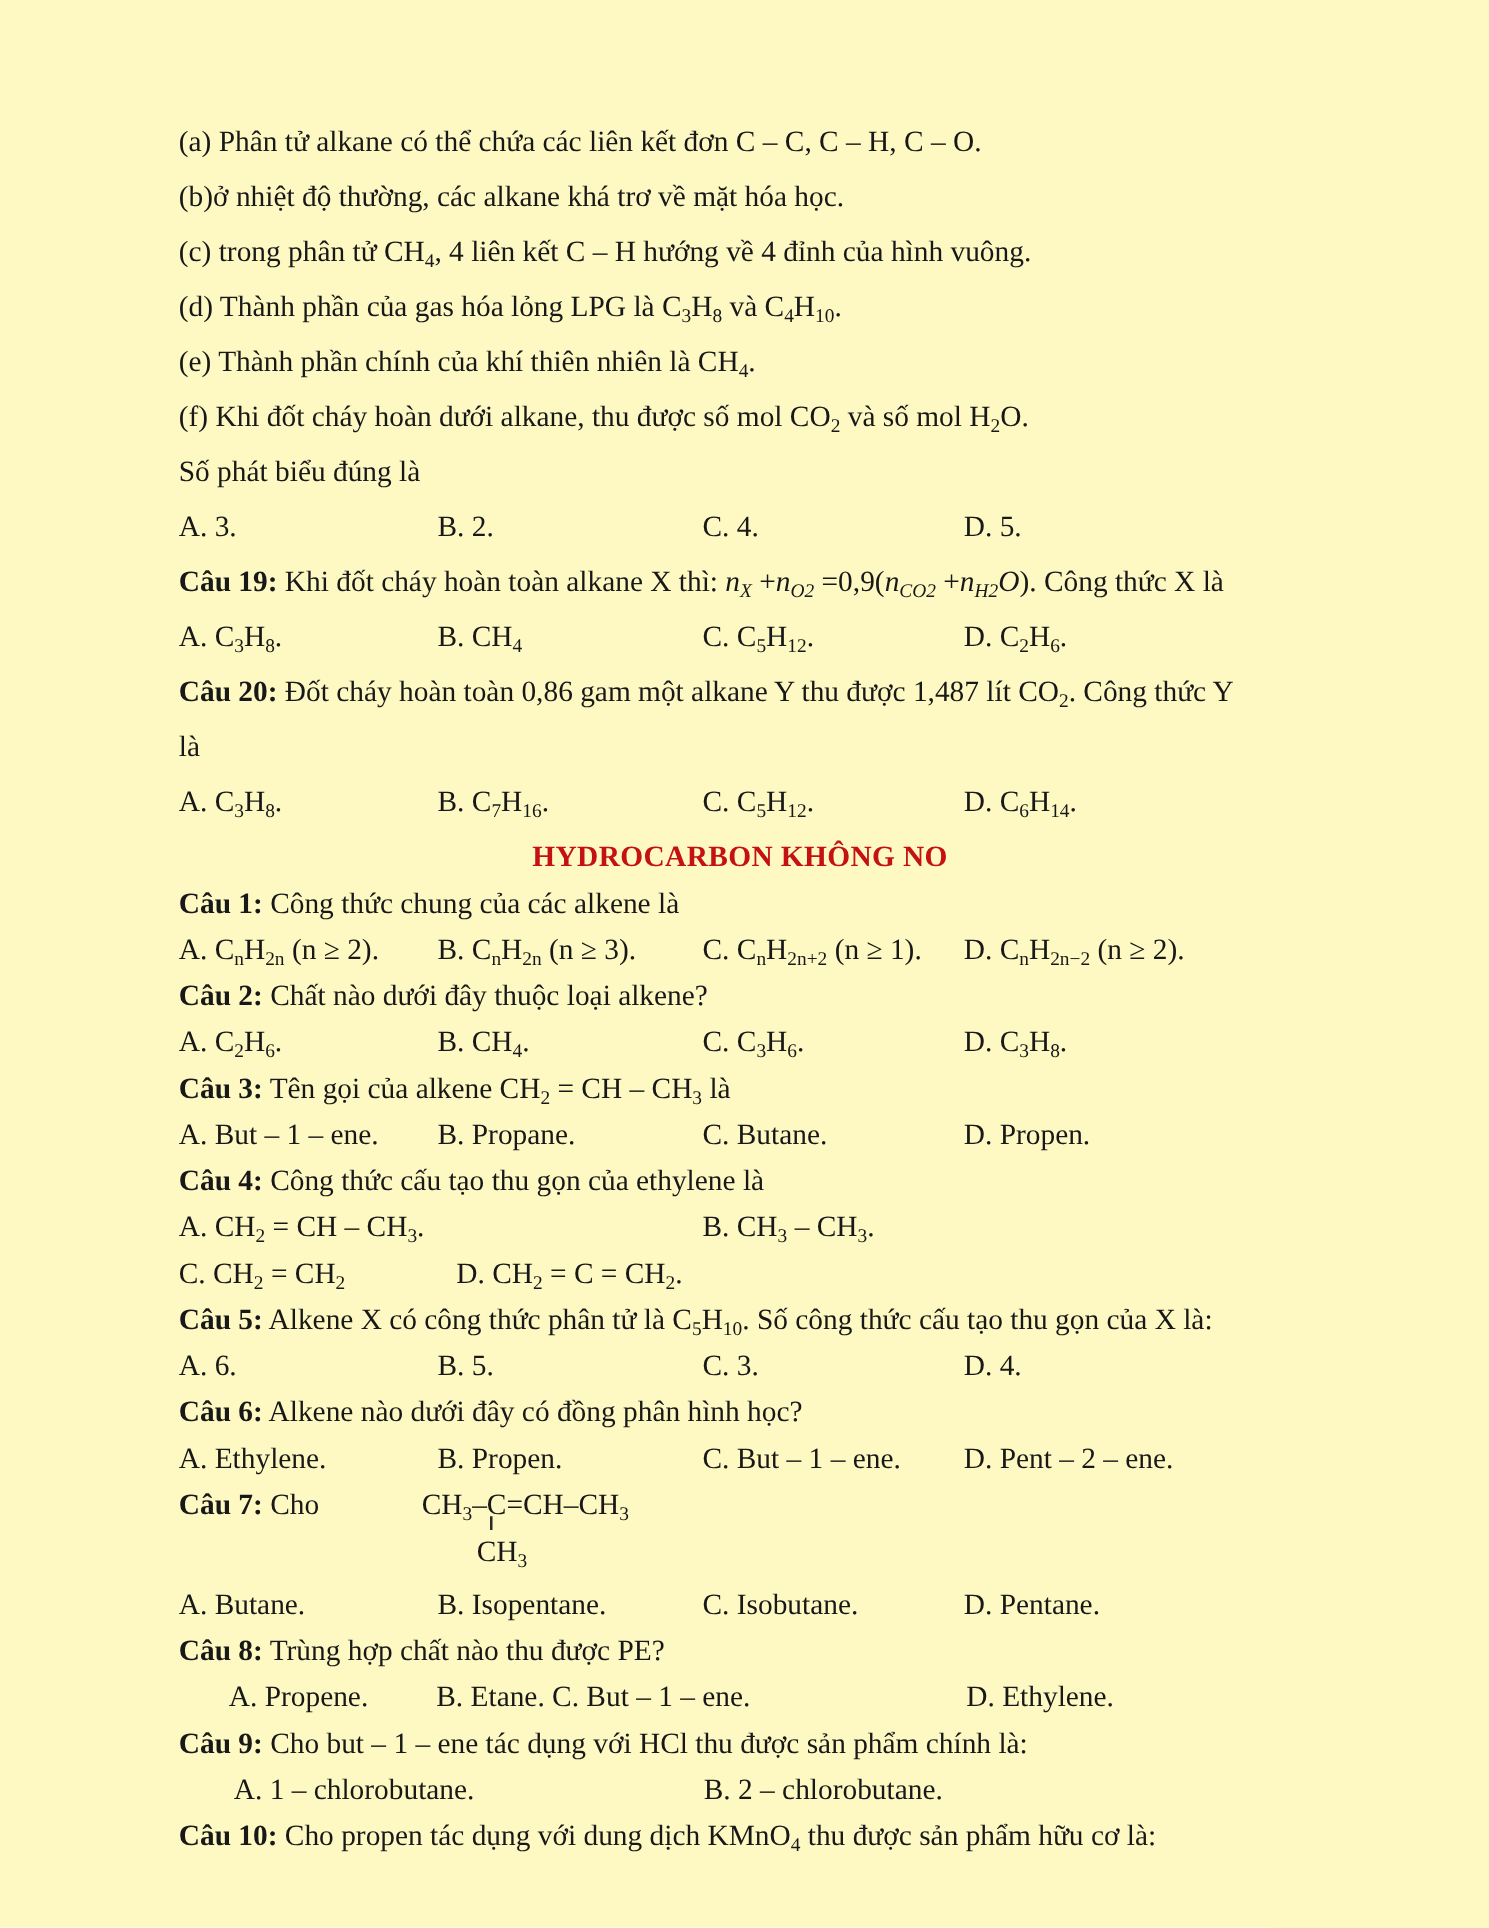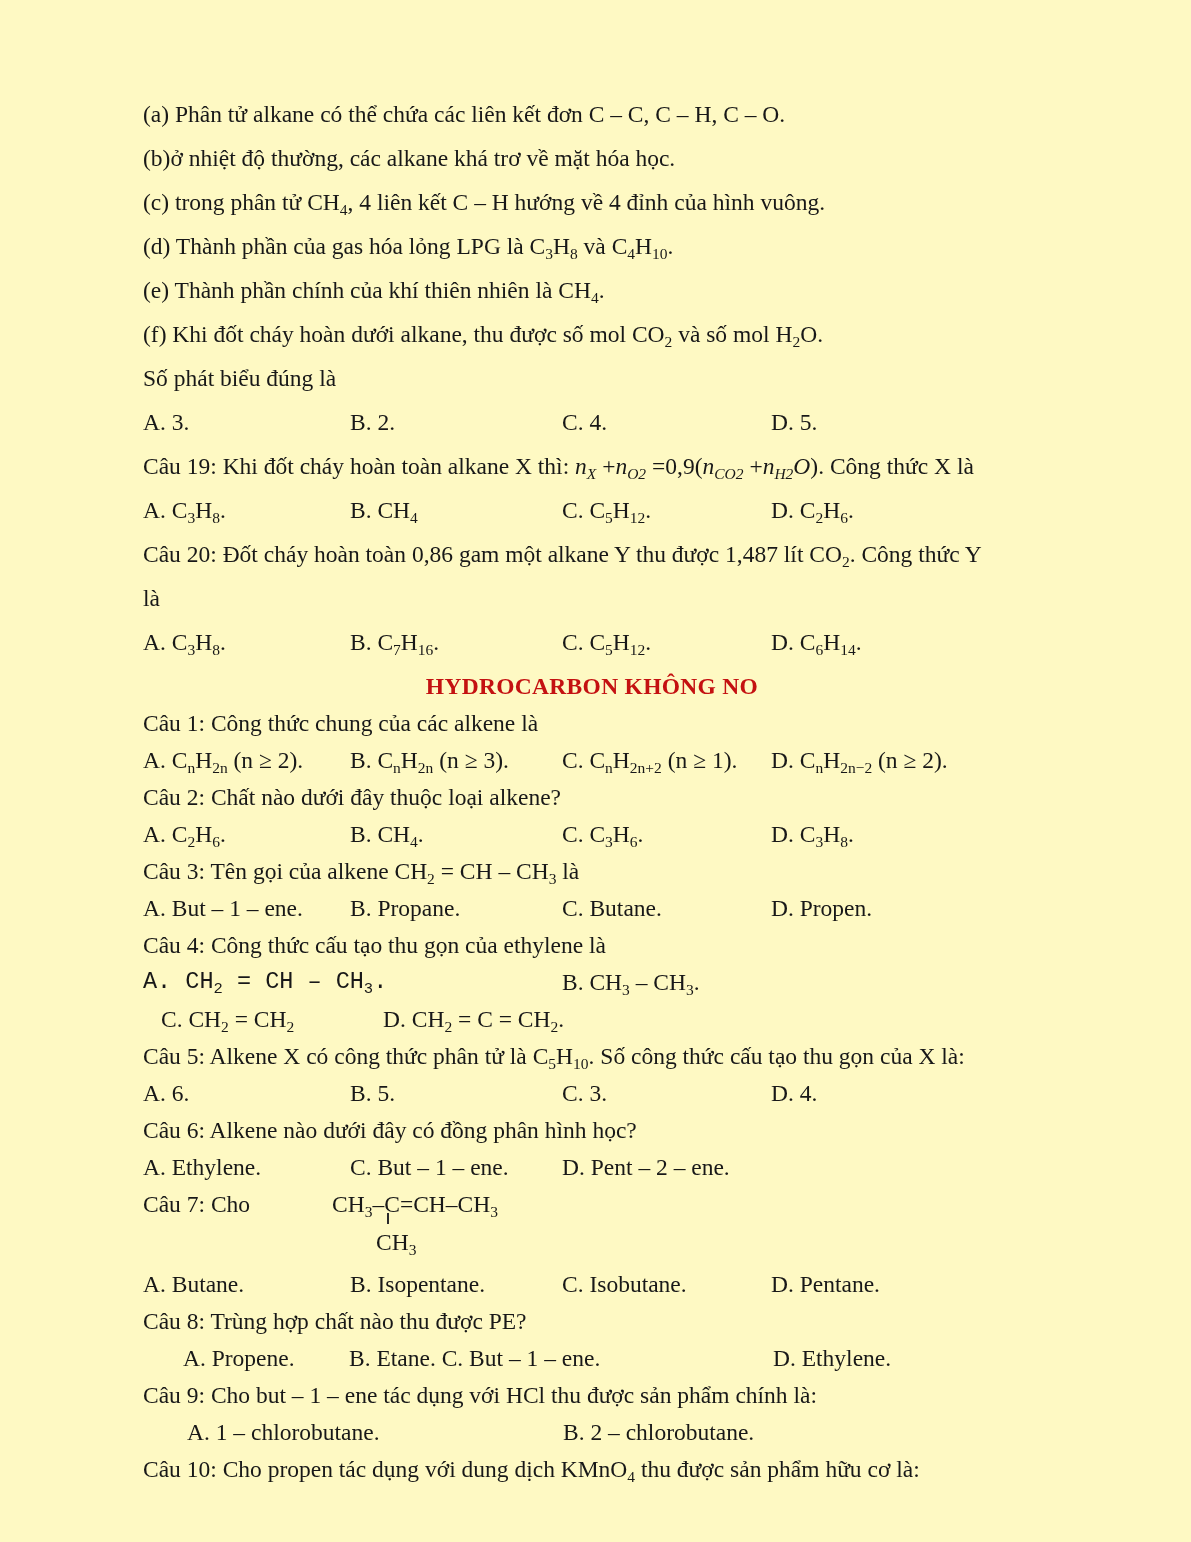--- a/index.html
+++ b/index.html
@@ -18,21 +18,21 @@
   .doc {
     position: relative;
     box-sizing: border-box;
     width: 1191px;
     height: 1542px;
     padding: 96px 110px 0 143px;
     background: #fef9c3;
   }
   .blk { line-height: 36px; }
   .line { white-space: nowrap; }
-  b { font-weight: normal; }
+  b { font-weight: bold; }
   i { font-style: italic; }
   sub {
     font-size: 0.66em;
     vertical-align: -0.32em;
     line-height: 0;
   }
   
   .section-alkane-questions .blk { margin-bottom: 8px; }
   .section-hydrocarbon-khong-no .blk { margin-bottom: 1px; }
   .heading {
@@ -41,22 +41,22 @@
     text-align: center;
     letter-spacing: 0.3px;
     margin: 4px 40px 10px 0;
   }
   
   .row { display: flex; white-space: nowrap; }
   .opt { flex: 0 0 auto; }
   .cols4 > .opt:nth-child(1) { width: 207px; }
   .cols4 > .opt:nth-child(2) { width: 212px; }
   .cols4 > .opt:nth-child(3) { width: 209px; }
-  .cols2-wide > .opt:nth-child(1) { width: 419px; font-family: Liberation Mono, monospace; }
-  .cols2-mid  > .opt:nth-child(1) { width: 222px; margin-left: 18px; }
+  .cols2-wide > .opt:nth-child(1) { width: 419px; }
+  .cols2-mid  > .opt:nth-child(1) { width: 222px; }
   .q8-row { padding-left: 40px; }
   .q8-row > .opt:nth-child(1) { width: 166px; }
   .q8-row > .opt:nth-child(2) { width: 424px; }
   .cols2-indent { padding-left: 44px; }
   .cols2-indent > .opt:nth-child(1) { width: 376px; }
   
   .q7-row {
     display: flex;
     align-items: flex-start;
     white-space: nowrap;
@@ -152,20 +152,21 @@
       <div class="line blk"><b>Câu 5:</b><span> Alkene X có công thức phân tử là C</span><sub>5</sub><span>H</span><sub>10</sub><span>. Số công thức cấu tạo thu gọn của X là:</span></div>
       <div class="row blk cols4">
         <span class="opt"><span>A. 6.</span></span>
         <span class="opt"><span>B. 5.</span></span>
         <span class="opt"><span>C. 3.</span></span>
         <span class="opt"><span>D. 4.</span></span>
       </div>
       <div class="line blk"><b>Câu 6:</b><span> Alkene nào dưới đây có đồng phân hình học?</span></div>
       <div class="row blk cols4">
         <span class="opt"><span>A. Ethylene.</span></span>
+        <span class="opt"><span>B. Propen.</span></span>
         <span class="opt"><span>C. But – 1 – ene.</span></span>
         <span class="opt"><span>D. Pent – 2 – ene.</span></span>
       </div>
       <div class="q7-row blk">
         <span><b>Câu 7:</b><span> Cho</span></span>
         <span class="q7-struct"><span><span>CH</span><sub>3</sub><span>–C=CH–CH</span><sub>3</sub></span><span class="q7-below"><span class="q7-vbar"></span><span>CH</span><sub>3</sub></span></span>
       </div>
       <div class="row blk cols4">
         <span class="opt"><span>A. Butane.</span></span>
         <span class="opt"><span>B. Isopentane.</span></span>

